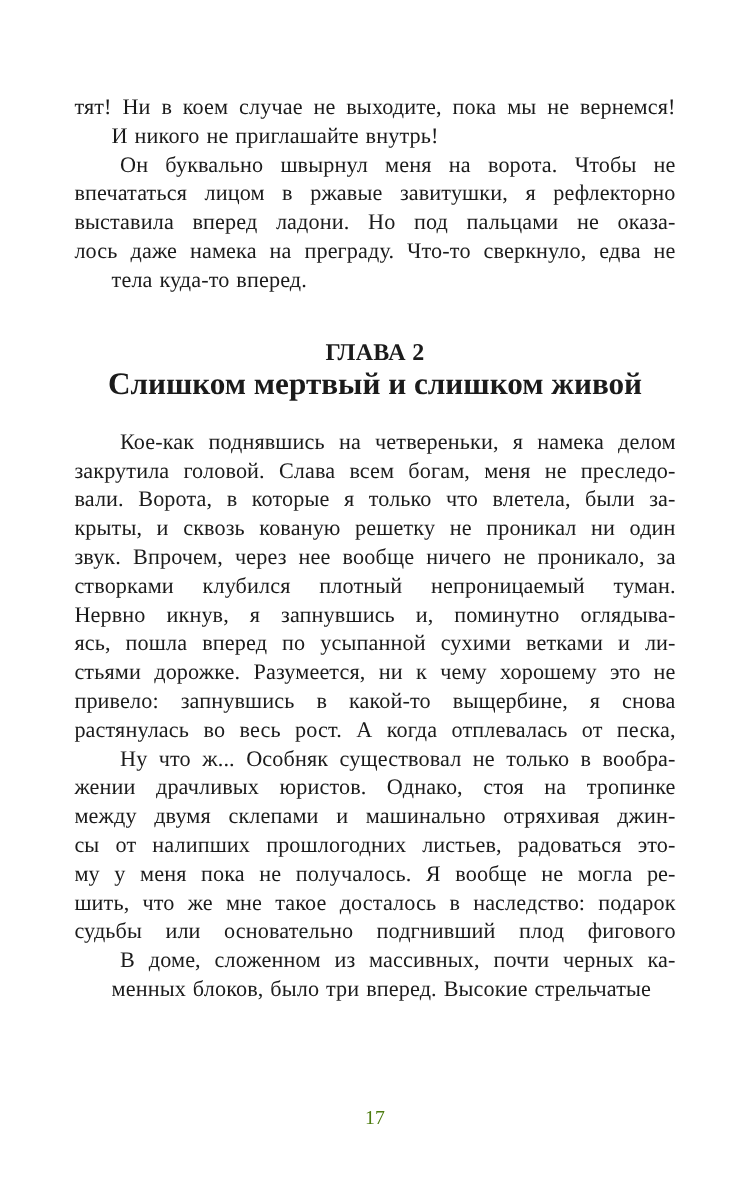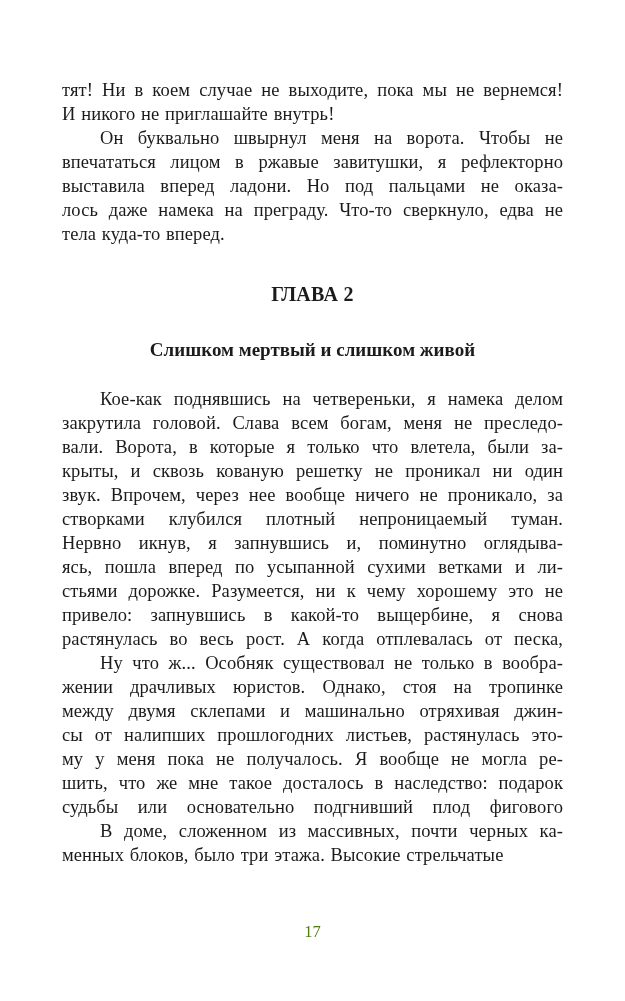--- a/index.html
+++ b/index.html
@@ -34,38 +34,38 @@
     text-align-last: justify;
     white-space: normal;
     letter-spacing: 0.1px;
     word-spacing: 1px;
   }
   .line.first {
     text-indent: 38px;
   }
   .line.last {
     text-align-last: left;
+    margin-left: 31px;
   }
   .chapter-heading {
     margin-top: 28px;
     margin-bottom: 24px;
     text-align: center;
   }
   .chapter-title {
     font-weight: 700;
     font-size: 20px;
     line-height: 26px;
     letter-spacing: 0.3px;
     margin-top: 35px;
   }
   .chapter-subtitle {
     font-weight: 700;
-    font-size: 19px;
+    font-size: 26px;
     line-height: 26px;
-    margin-top: 30px;
   }
   .page-number {
     position: absolute;
     left: 0;
     right: 0;
     top: 920px;
     text-align: center;
     font-size: 16.5px;
     color: #4d7c0f;
   }
@@ -106,27 +106,27 @@
           <div class="line">Нервно икнув, я запнувшись и, поминутно оглядыва-</div>
           <div class="line">ясь, пошла вперед по усыпанной сухими ветками и ли-</div>
           <div class="line">стьями дорожке. Разумеется, ни к чему хорошему это не</div>
           <div class="line">привело: запнувшись в какой-то выщербине, я снова</div>
           <div class="line">растянулась во весь рост. А когда отплевалась от песка,</div>
         </div>
         <div class="para">
           <div class="line first">Ну что ж... Особняк существовал не только в вообра-</div>
           <div class="line">жении драчливых юристов. Однако, стоя на тропинке</div>
           <div class="line">между двумя склепами и машинально отряхивая джин-</div>
-          <div class="line">сы от налипших прошлогодних листьев, растянулась это-</div>
+          <div class="line">сы от налипших прошлогодних листьев, радоваться это-</div>
           <div class="line">му у меня пока не получалось. Я вообще не могла ре-</div>
           <div class="line">шить, что же мне такое досталось в наследство: подарок</div>
           <div class="line">судьбы или основательно подгнивший плод фигового</div>
         </div>
         <div class="para">
           <div class="line first">В доме, сложенном из массивных, почти черных ка-</div>
-          <div class="line last">менных блоков, было три этажа. Высокие стрельчатые</div>
+          <div class="line last">менных блоков, было три вперед. Высокие стрельчатые</div>
         </div>
       </div>
 
   </div>
 
   <div class="page-number">17</div>
 </div>
 
 </body></html>

